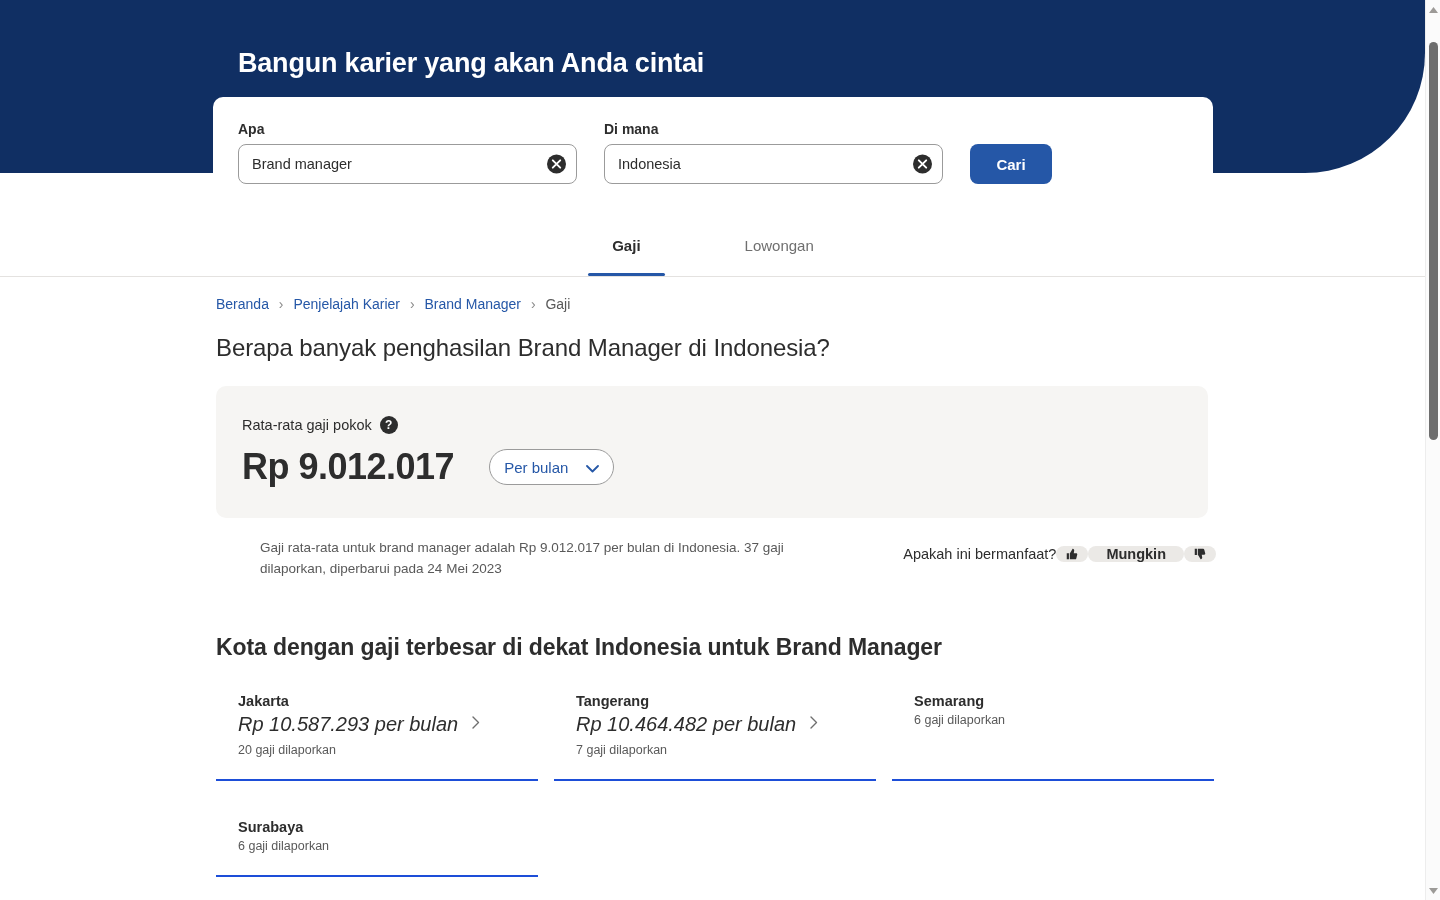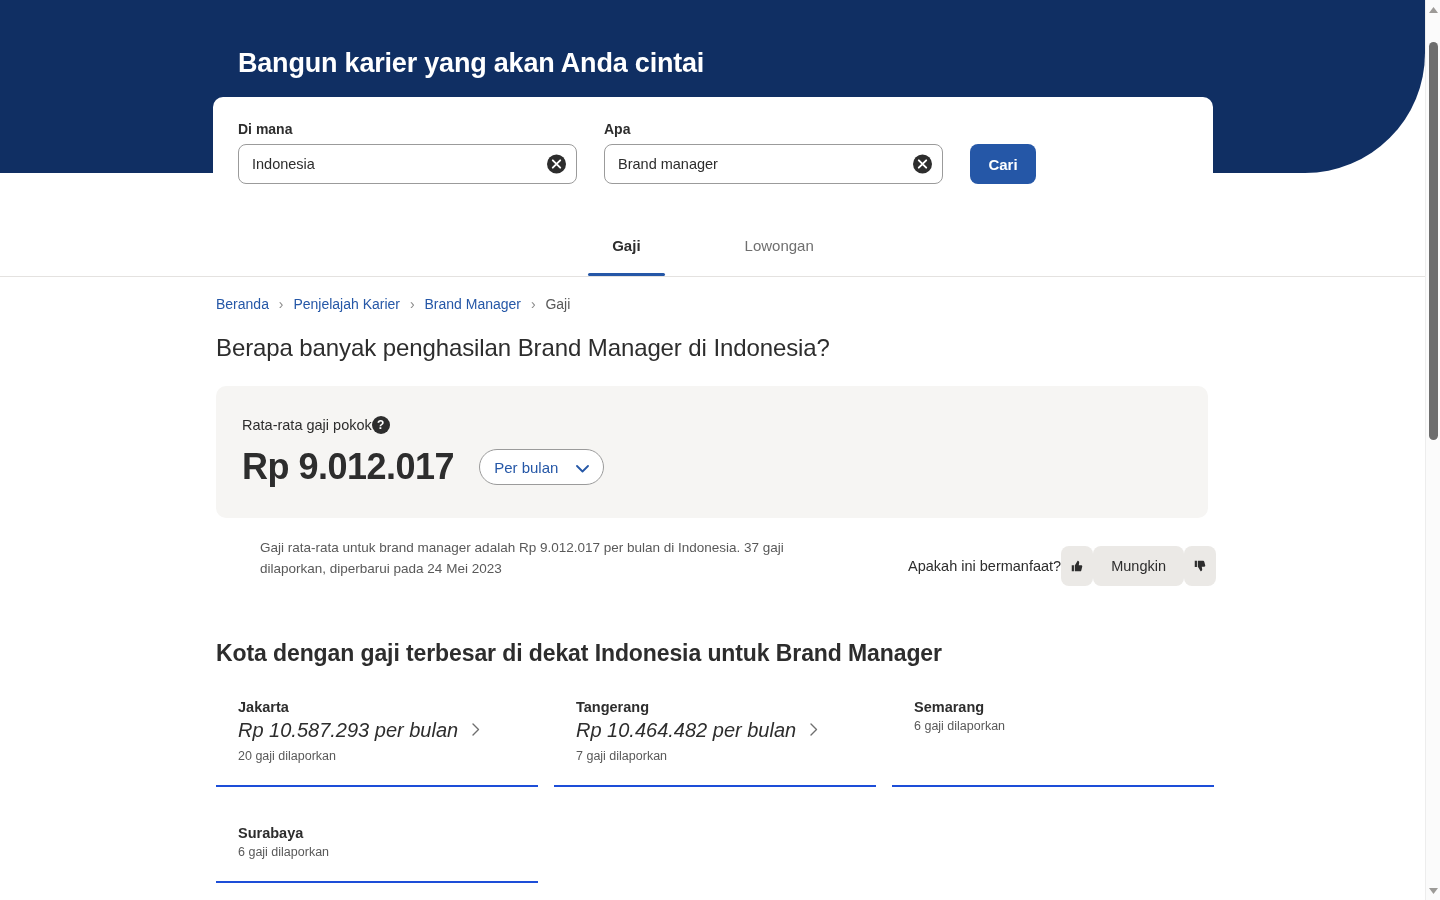--- a/index.html
+++ b/index.html
@@ -77,21 +77,21 @@
     width: 19px; height: 19px;
     border-radius: 50%;
     background: #2d2d2d;
     border: none;
     cursor: pointer;
     display: flex; align-items: center; justify-content: center;
     padding: 0;
   }
   .clear-btn svg { display: block; }
   .search-btn {
-    width: 66px; height: 40px;
+    width: 82px; height: 40px;
     background: #2557a7;
     color: #ffffff;
     font-size: 15px;
     font-weight: bold;
     border: none;
     border-radius: 8px;
     cursor: pointer;
     font-family: "Liberation Sans", sans-serif;
   }
 
@@ -159,36 +159,36 @@
   }
 
   
   .salary-card {
     background: #f6f5f3;
     border-radius: 10px;
     padding: 30px 26px 30px 26px;
     width: 992px;
   }
   .salary-label-row {
-    display: flex; align-items: center; 
+    display: flex; align-items: center; gap: 8px;
     font-size: 14.5px;
     color: #2d2d2d;
     margin-bottom: 10px;
   }
   .help-icon {
     width: 18px; height: 18px;
     border-radius: 50%;
     background: #2d2d2d;
     color: #ffffff;
     font-size: 12px;
     font-weight: bold;
     display: flex; align-items: center; justify-content: center;
     cursor: pointer;
   }
-  .salary-value-row { display: flex; align-items: center; gap: 25px; margin-top: 12px; }
+  .salary-value-row { display: flex; align-items: center; gap: 35px; margin-top: 12px; }
   .salary-amount {
     font-size: 36px;
     font-weight: bold;
     color: #2d2d2d;
     letter-spacing: -0.5px;
   }
   .period-select {
     display: flex; align-items: center; gap: 18px;
     height: 36px;
     padding: 0 14px;
@@ -217,25 +217,26 @@
   }
   .feedback {
     display: flex; align-items: center; gap: 0;
     padding-top: 8px;
   }
   .feedback-label { font-size: 14.5px; color: #2d2d2d; white-space: nowrap; }
   .fb-btn {
     background: #ebe9e6;
     border: none;
     border-radius: 8px;
-    height: 40px;
+    height: 16px;
     cursor: pointer;
     display: flex; align-items: center; justify-content: center;
     color: #2d2d2d;
     font-family: "Liberation Sans", sans-serif;
+    font-weight: bold;
   }
   .fb-icon-btn { width: 32px; }
   .fb-text-btn { padding: 0 18px; font-size: 14.5px; }
 
   
   .cities-heading {
     font-size: 23px;
     font-weight: bold;
     color: #2d2d2d;
     letter-spacing: -0.1px;
@@ -302,35 +303,35 @@
 
 <div id="page">
 
   <div class="hero"></div>
   <div class="hero-title">Bangun karier yang akan Anda cintai</div>
 
   <div class="search-card">
     <div class="fields">
 
       <div class="field">
-        <span class="field-label">Di mana</span>
+        <span class="field-label">Apa</span>
         <div class="input-wrap">
-          <input class="text-input" type="text" value="Indonesia" style="">
+          <input class="text-input" type="text" value="Brand manager" style="">
           <button class="clear-btn">
             <svg width="11" height="11" viewBox="0 0 11 11" aria-hidden="true">
               <path d="M1.8 1.8 L9.2 9.2 M9.2 1.8 L1.8 9.2" stroke="#ffffff" stroke-width="1.9" stroke-linecap="round"></path>
             </svg>
           </button>
         </div>
       </div>
 
       <div class="field">
-        <span class="field-label">Apa</span>
+        <span class="field-label">Di mana</span>
         <div class="input-wrap">
-          <input class="text-input" type="text" value="Brand manager" style="">
+          <input class="text-input" type="text" value="Indonesia" style="">
           <button class="clear-btn">
             <svg width="11" height="11" viewBox="0 0 11 11" aria-hidden="true">
               <path d="M1.8 1.8 L9.2 9.2 M9.2 1.8 L1.8 9.2" stroke="#ffffff" stroke-width="1.9" stroke-linecap="round"></path>
             </svg>
           </button>
         </div>
       </div>
 
       <button class="search-btn">Cari</button>
     </div>

